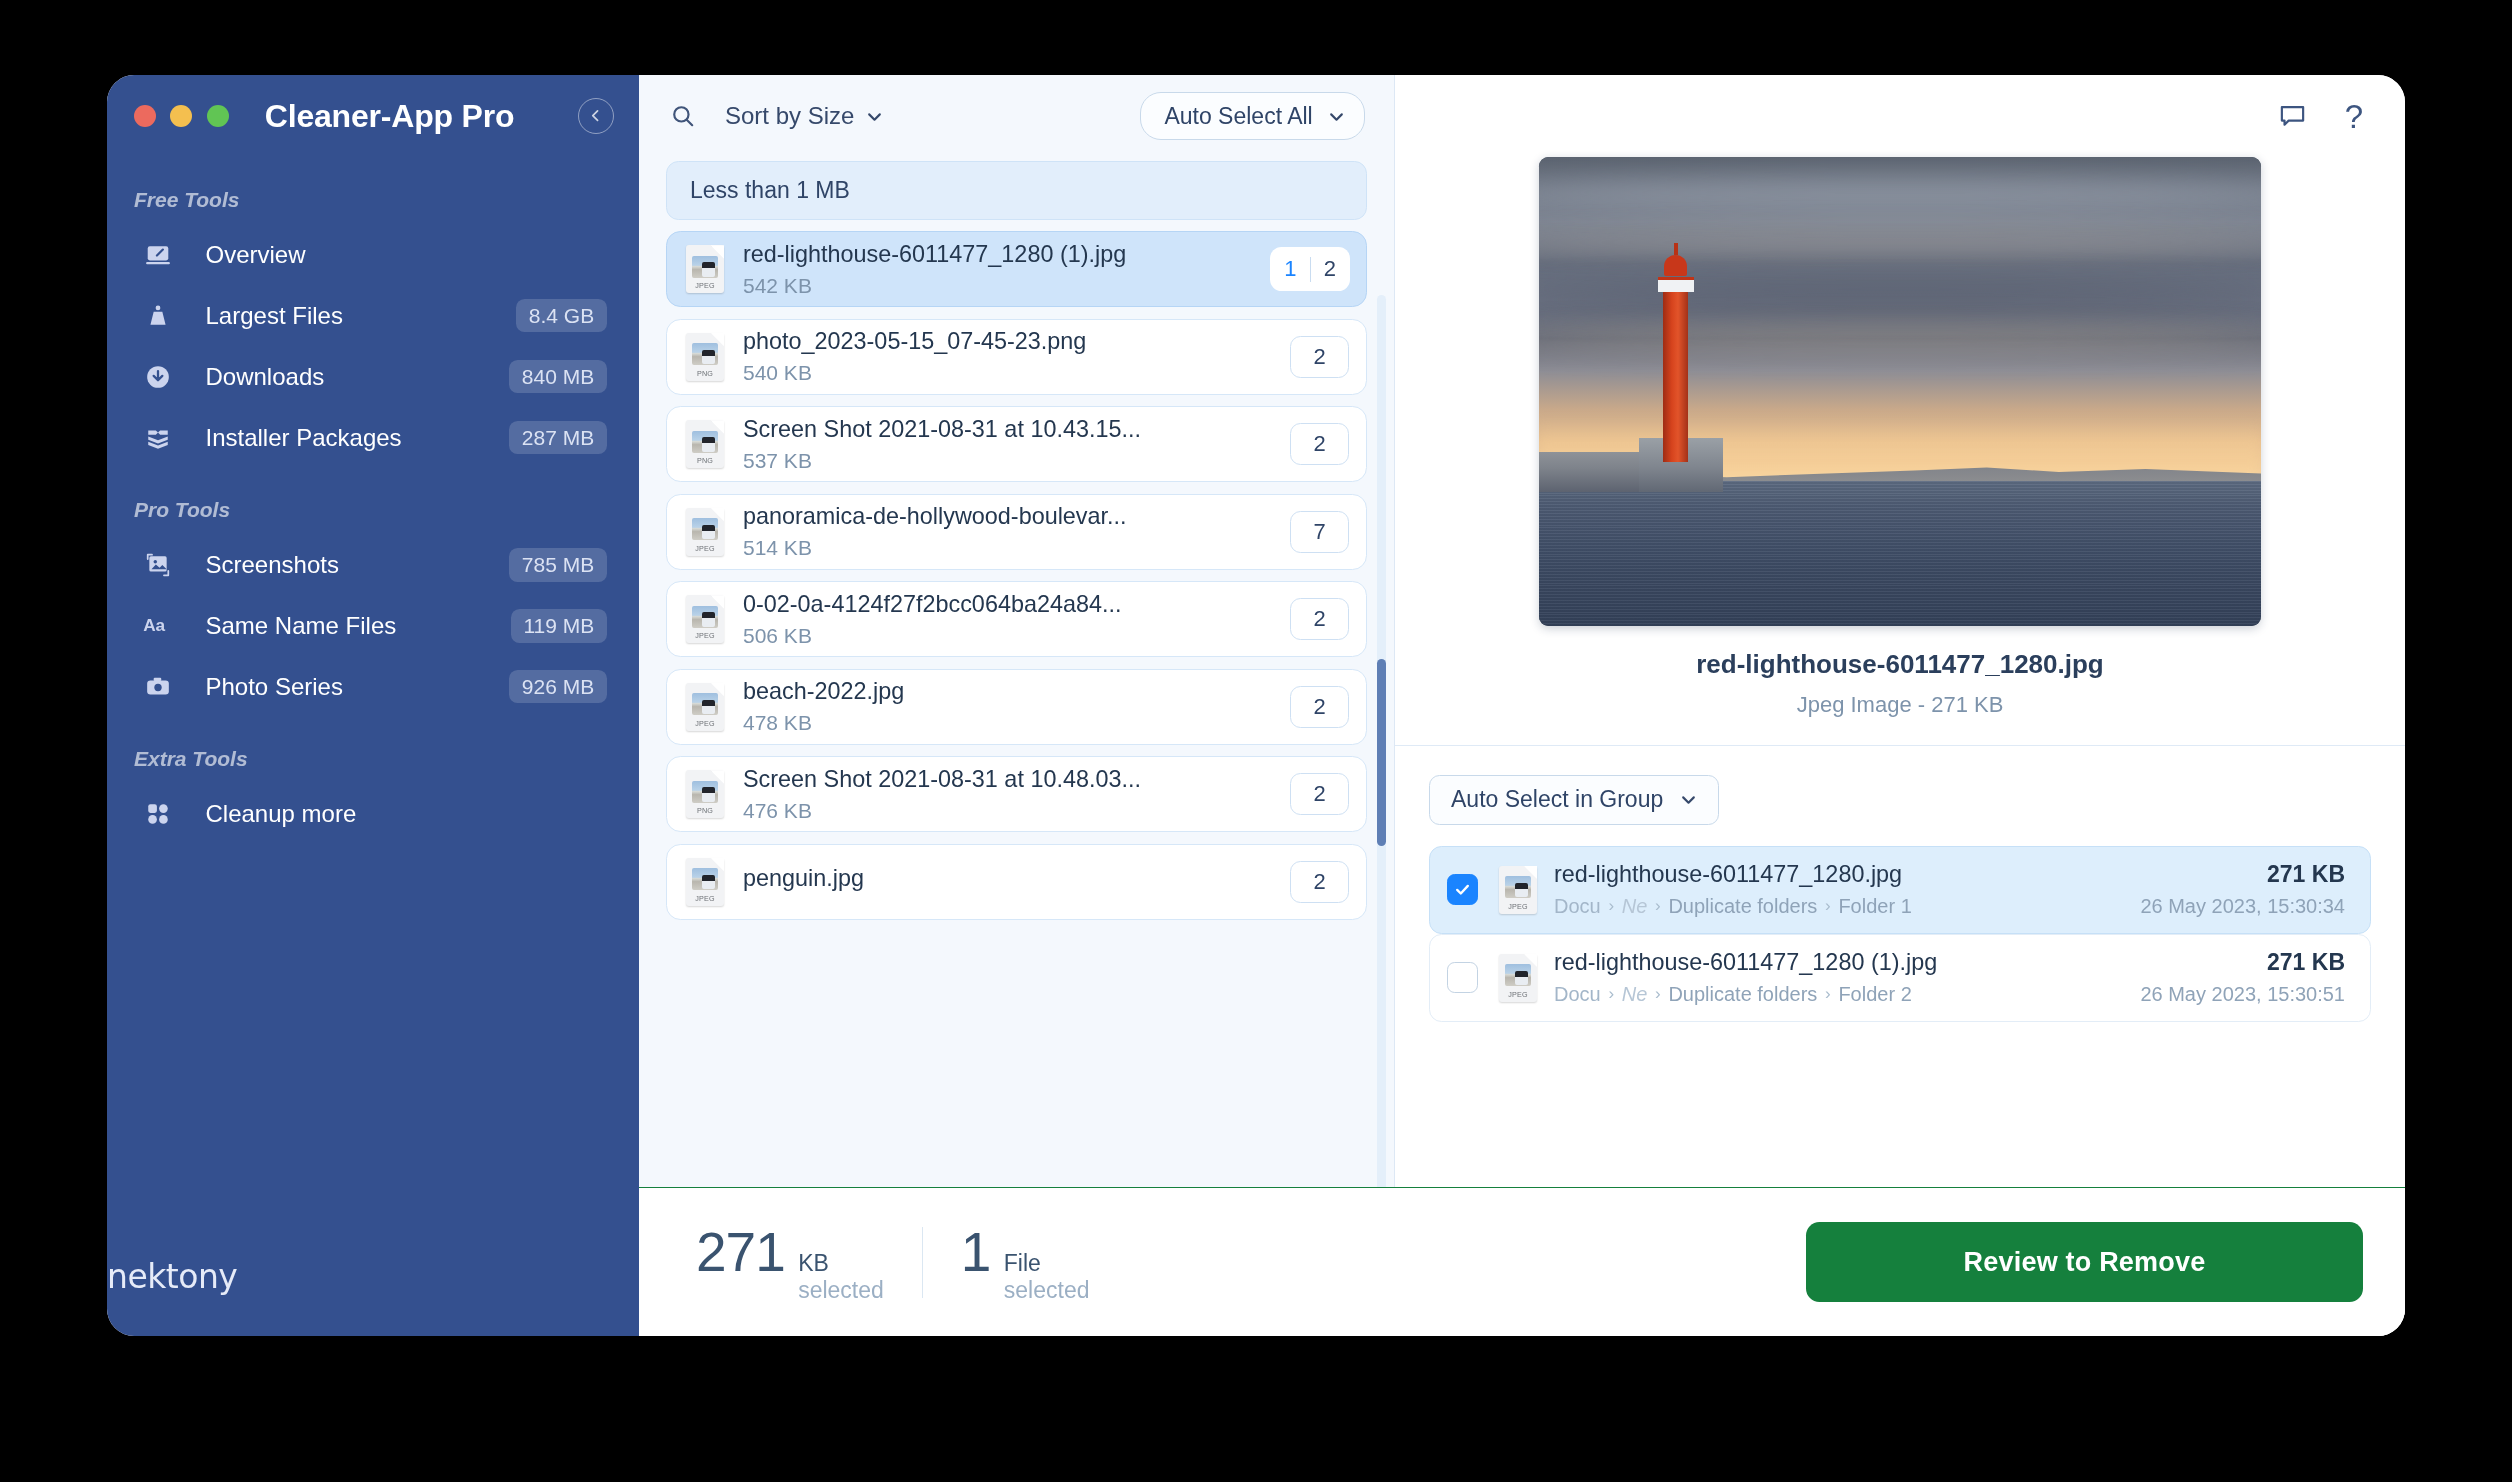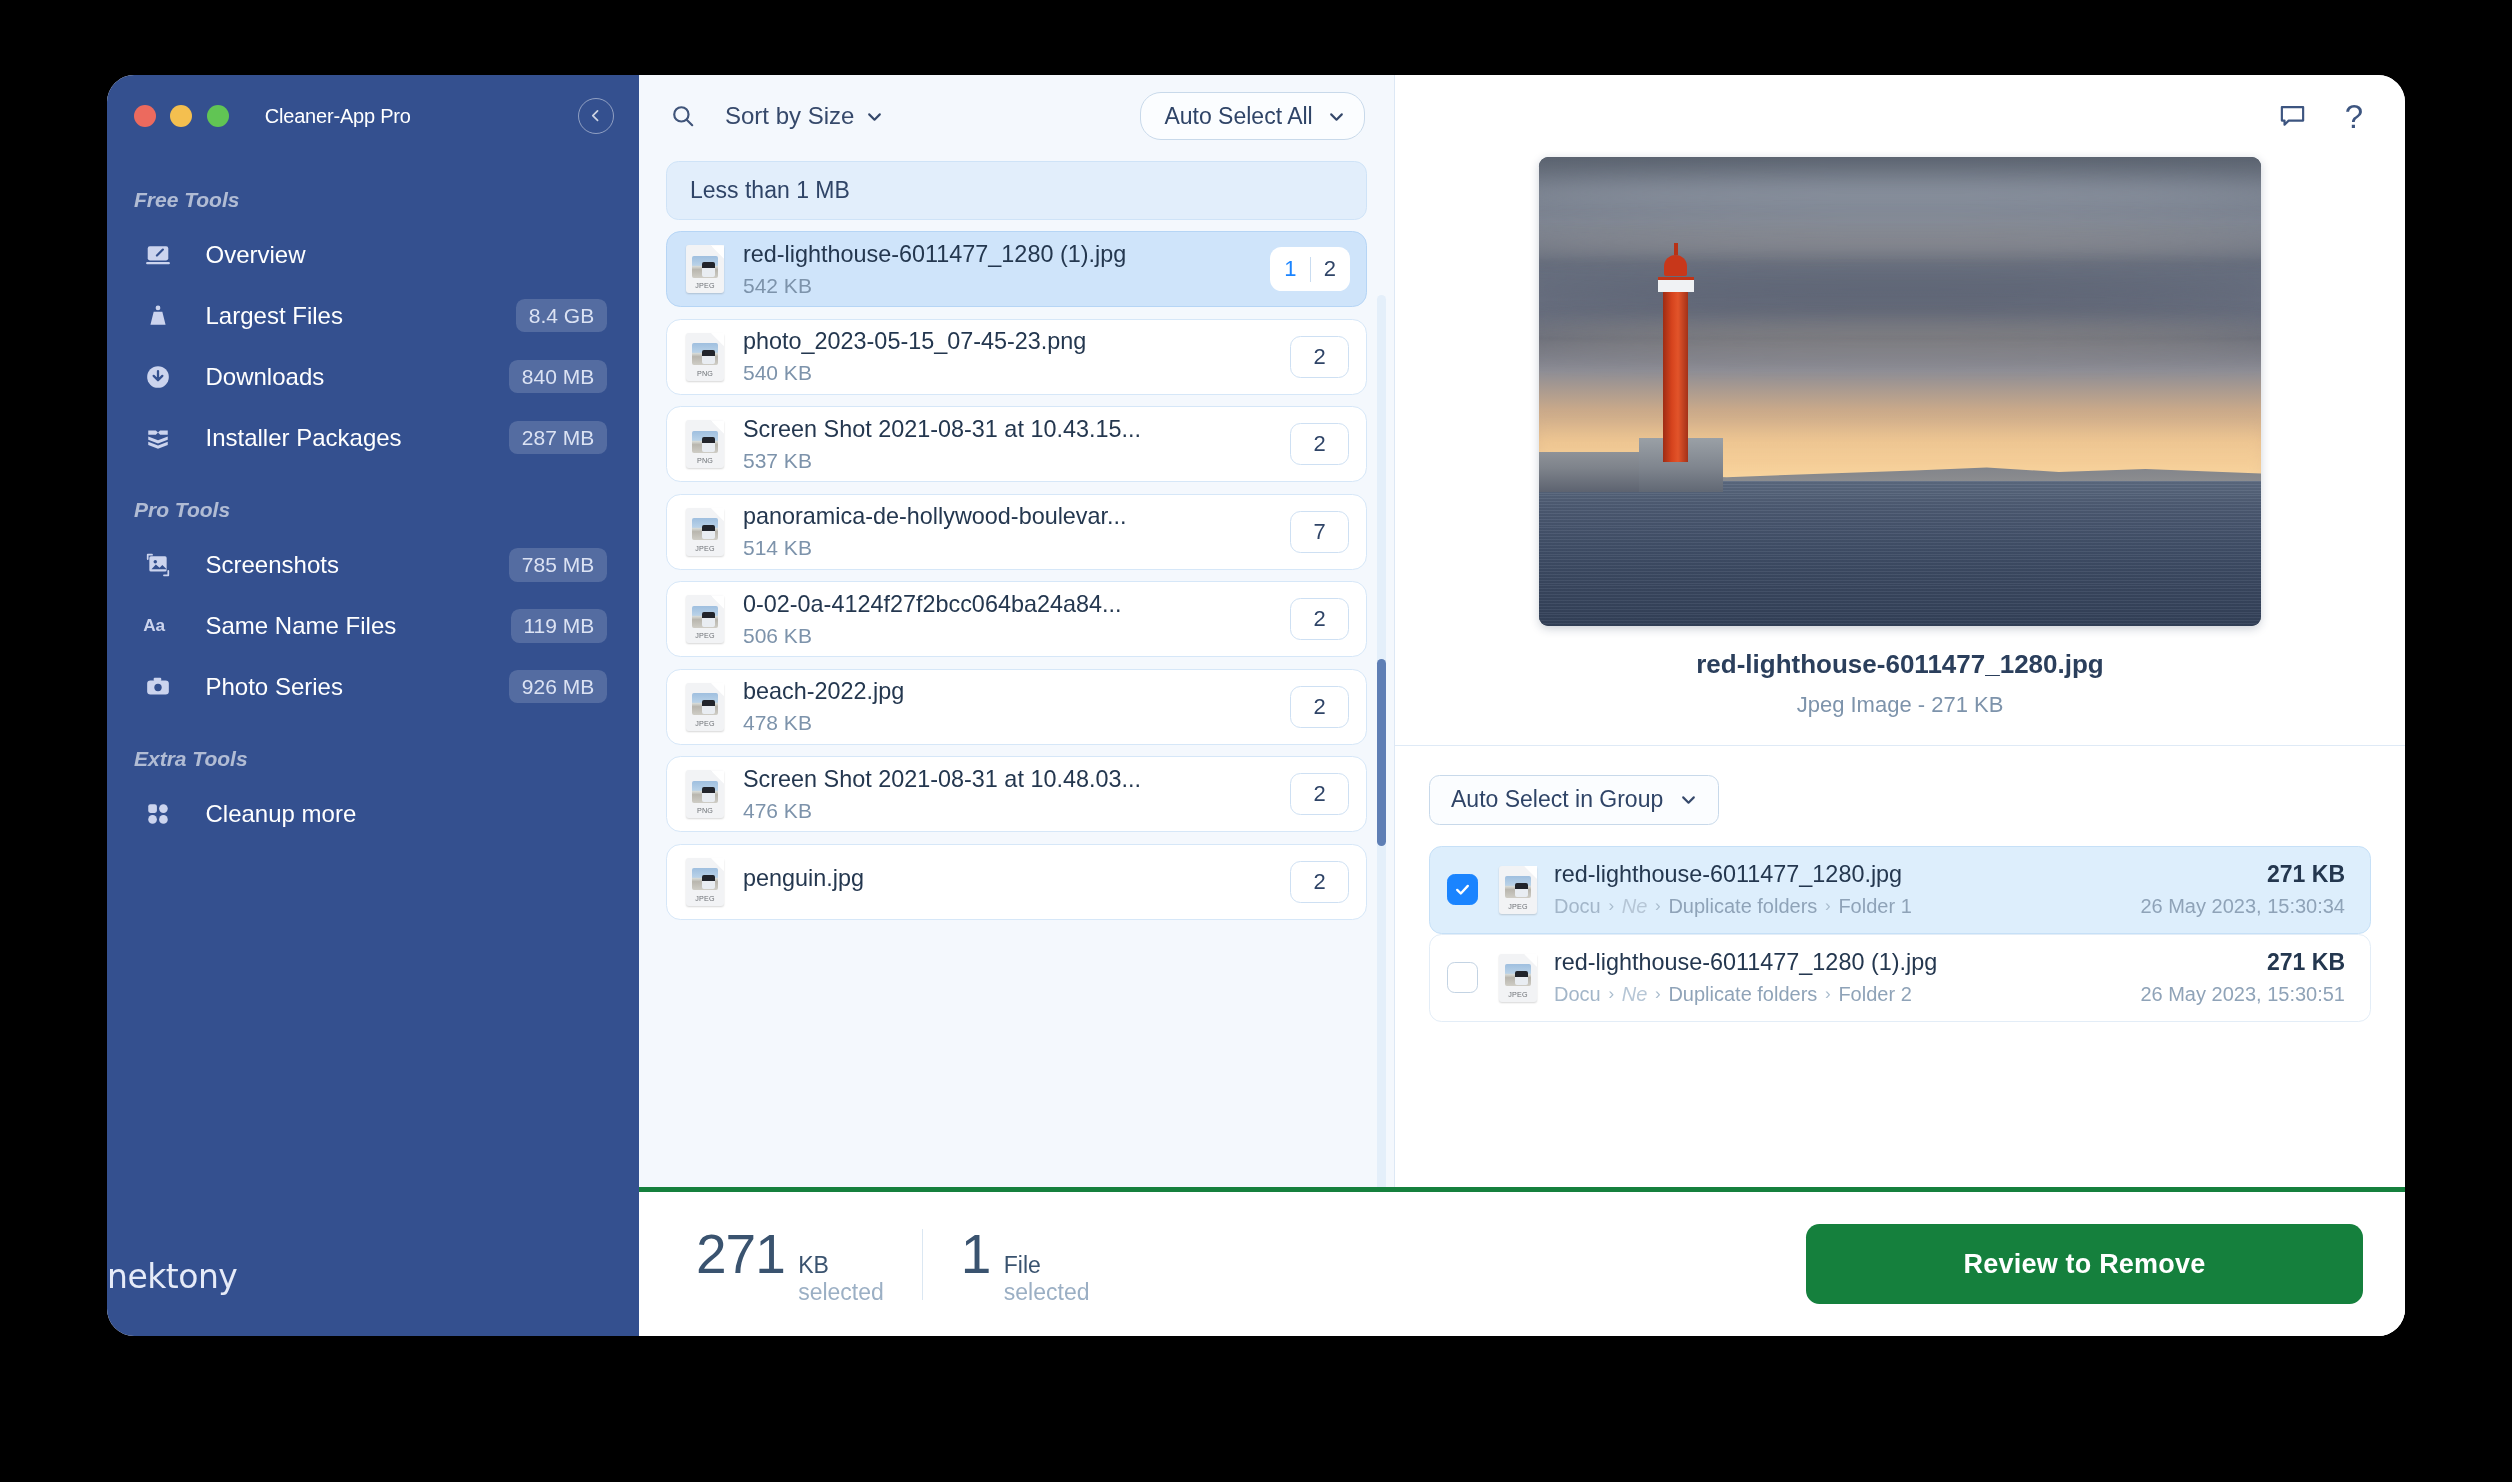--- a/index.html
+++ b/index.html
@@ -35,21 +35,21 @@
     display: flex;
     align-items: center;
     padding: 0 25px 0 27px;
   }
   .traffic { display: flex; gap: 14.4px; align-items: center; }
   .dot { width: 22px; height: 22px; border-radius: 50%; }
   .dot.red { background: #ec6a5e; }
   .dot.yellow { background: #f4bf4f; }
   .dot.green { background: #61c554; }
   .app-title {
-    font-size: 20px; font-weight: normal; color: #ffffff;
+    font-size: 32px; font-weight: bold; color: #ffffff;
     margin-left: 36px; letter-spacing: -0.2px;
   }
   .collapse-btn {
     margin-left: auto;
     width: 36px; height: 36px;
     border-radius: 50%;
     border: 1.9px solid rgba(255,255,255,0.45);
     display: flex; align-items: center; justify-content: center;
     color: rgba(255,255,255,0.75);
   }
@@ -426,21 +426,21 @@
   }
   .dup-size { font-size: 23px; font-weight: bold; color: #24374f; }
   .dup-date { font-size: 20px; color: #8fa3b8; }
 
   
   #bottombar {
     position: absolute;
     left: 532px; right: 0; bottom: 0;
     height: 149px;
     background: #ffffff;
-    border-top: 5px solid #15803d;
+    border-top: 1px solid #15803d;
     display: flex; align-items: center;
     padding: 0 42px 0 57px;
   }
   .stat { display: flex; align-items: baseline; gap: 13.4px; }
   .stat-num {
     font-size: 55px; color: #3a536f; font-weight: normal;
     letter-spacing: -1px;
   }
   .stat-lines { display: flex; flex-direction: column; line-height: 1.16; }
   .stat-unit { font-size: 23px; color: #3a536f; }

